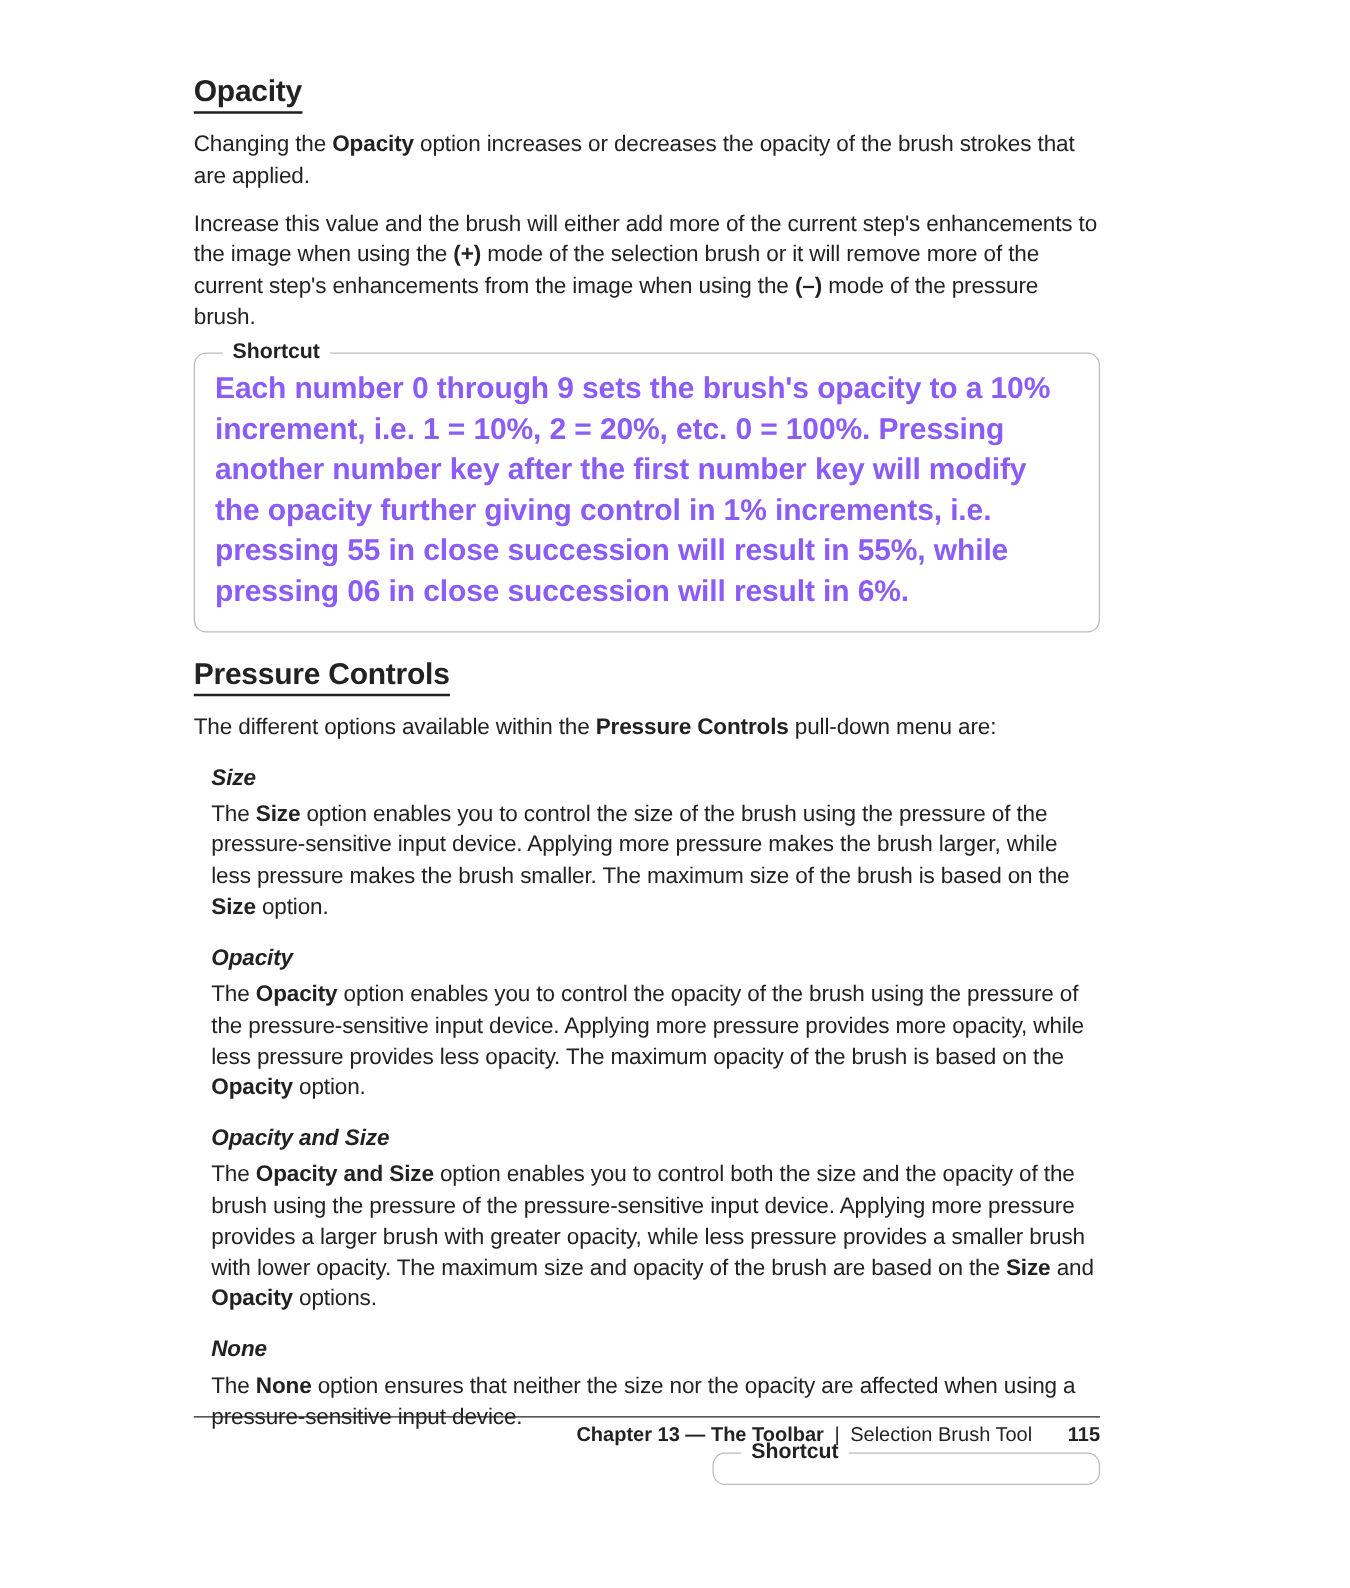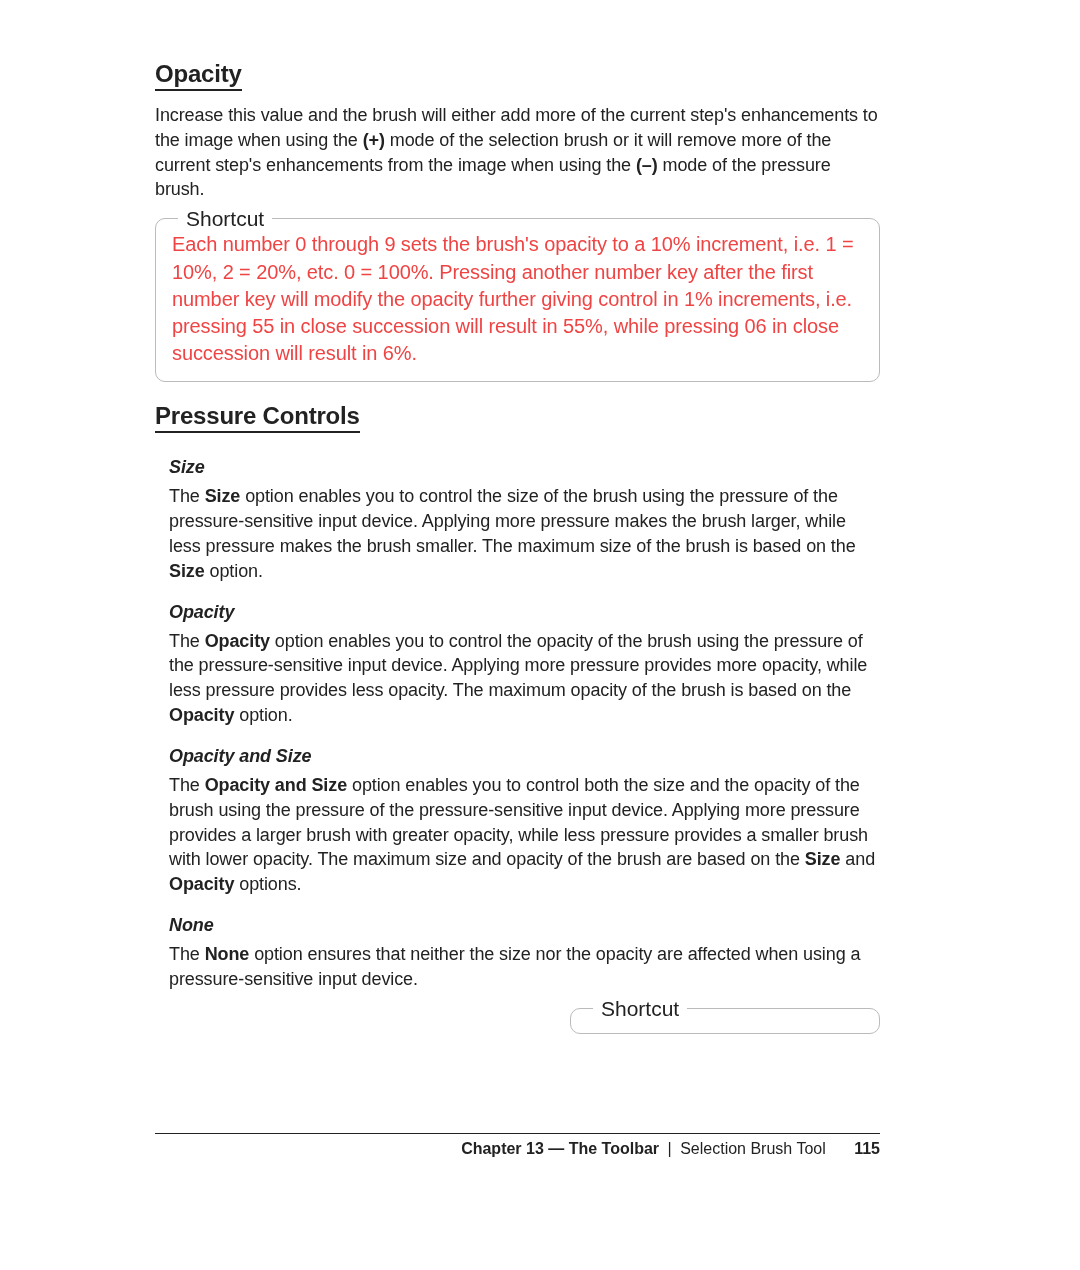--- a/index.html
+++ b/index.html
@@ -46,35 +46,36 @@
     margin-left: auto;
     margin-right: 0;
     padding: 10px 14px 14px 14px;
   }
   .shortcut-label {
     position: absolute;
     top: -12px;
     left: 22px;
     background: #fff;
     padding: 0 8px;
-    font-size: 21px;
-    font-weight: 400;
+    font-size: 17px;
+    font-weight: 700;
     color: #222;
   }
   .shortcut-label::before,
   .shortcut-label::after {
     content: "";
     display: inline-block;
     vertical-align: middle;
   }
   .shortcut-text {
-    font-size: 20px;
+    font-size: 24px;
     line-height: 1.36;
-    color: #ef4444;
+    color: #8b5cf6;
     letter-spacing: -0.1px;
+    font-weight: bold;
   }
   .subhead {
     font-size: 18px;
     font-weight: 700;
     font-style: italic;
     margin: 18px 0 2px 0;
     color: #222;
     letter-spacing: -0.1px;
   }
   .indent {
@@ -98,31 +99,37 @@
   .footer .pagenum { font-weight: 700; margin-left: 24px; }
 </style>
 </head>
 <body>
 
 <div class="page">
 
   
   <h2 class="section">Opacity</h2>
   <p class="body">
+    <span>Changing the </span><b>Opacity</b><span> option increases or decreases the opacity of the brush strokes that are applied.</span>
+  </p>
+  <p class="body">
     <span>Increase this value and the brush will either add more of the current step's enhancements to the image when using the </span><b>(+)</b><span> mode of the selection brush or it will remove more of the current step's enhancements from the image when using the </span><b>(–)</b><span> mode of the pressure brush.</span>
   </p>
 
   
   <div class="shortcut-box">
     <div class="shortcut-label">Shortcut</div>
     <div class="shortcut-text">Each number 0 through 9 sets the brush's opacity to a 10% increment, i.e. 1 = 10%, 2 = 20%, etc. 0 = 100%. Pressing another number key after the first number key will modify the opacity further giving control in 1% increments, i.e. pressing 55 in close succession will result in 55%, while pressing 06 in close succession will result in 6%.</div>
   </div>
 
   
   <h2 class="section">Pressure Controls</h2>
+  <p class="body">
+    <span>The different options available within the </span><b>Pressure Controls</b><span> pull-down menu are:</span>
+  </p>
 
   <div class="indent">
 
     <div class="subhead">Size</div>
     <p class="body">
       <span>The </span><b>Size</b><span> option enables you to control the size of the brush using the pressure of the pressure-sensitive input device. Applying more pressure makes the brush larger, while less pressure makes the brush smaller. The maximum size of the brush is based on the </span><b>Size</b><span> option.</span>
     </p>
 
     <div class="subhead">Opacity</div>
     <p class="body">

